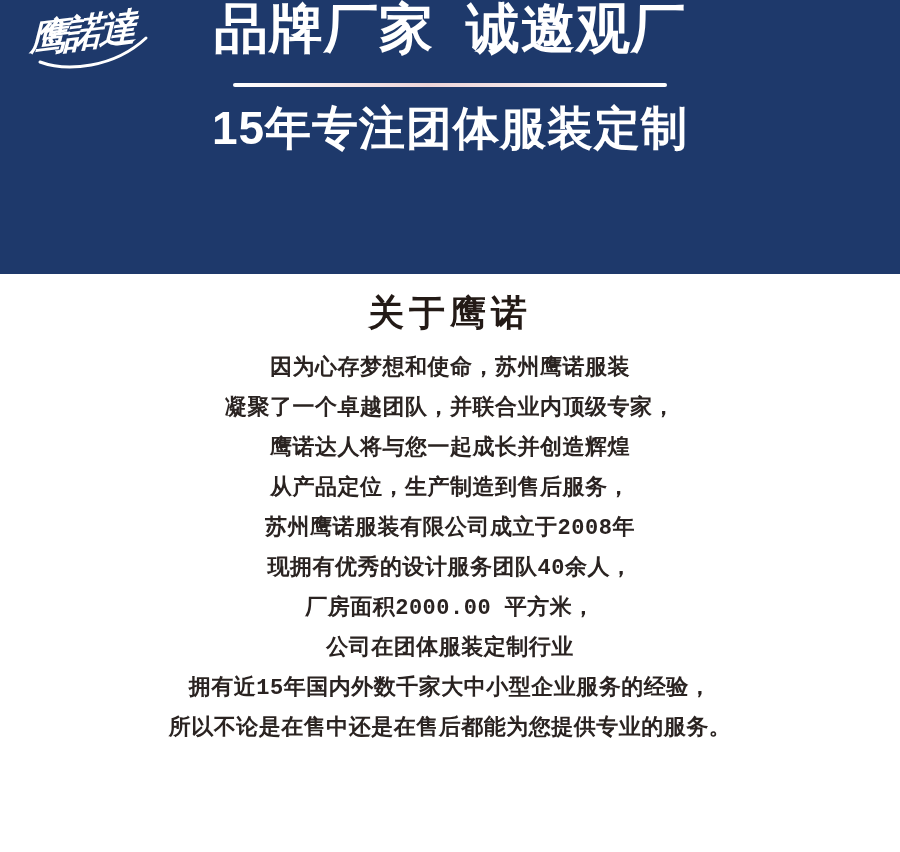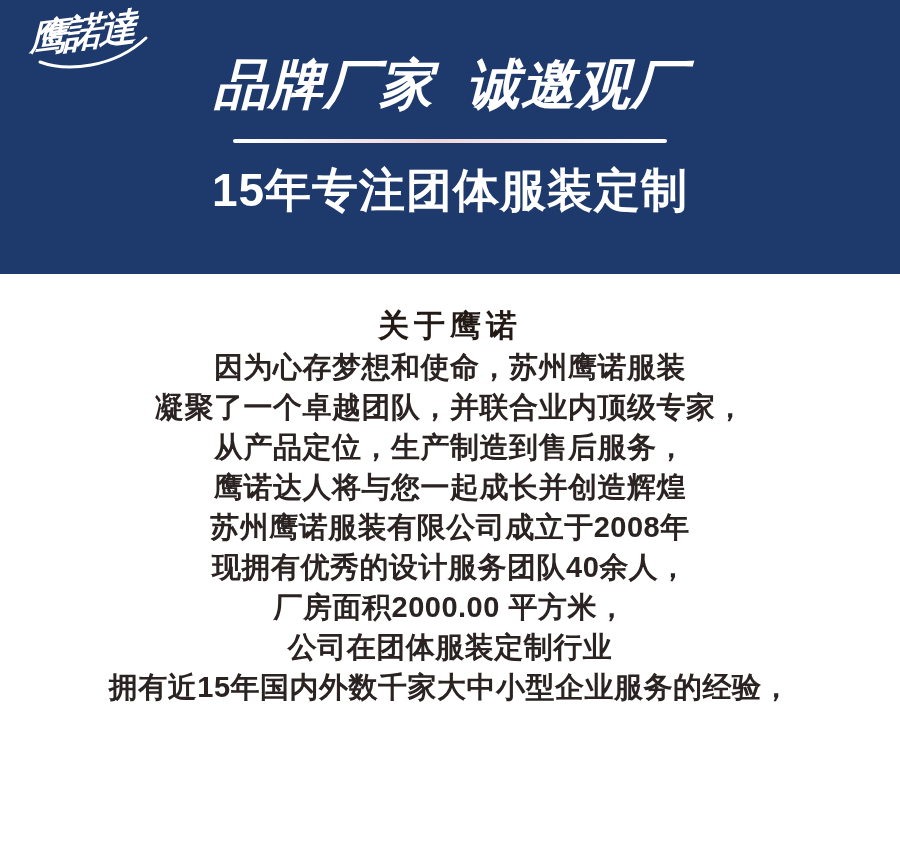--- a/index.html
+++ b/index.html
@@ -43,68 +43,67 @@
     margin: 10px 0 0 8px;
     white-space: nowrap;
   }
   .logo-swoosh {
     position: absolute;
     left: 0;
     top: 0;
     pointer-events: none;
   }
   .banner-title {
-    padding-top: 56px;
     text-align: center;
     color: var(--banner-text, #ffffff);
     font-size: 54px;
     font-weight: bold;
     line-height: 1.05;
     letter-spacing: 1px;
     white-space: pre;
-    font-style: italic;
   }
   .divider {
     width: 434px;
     height: 4px;
     margin: 26px auto 0;
     border-radius: 2px;
     background: linear-gradient(90deg, #ffffff 0%, var(--divider-tint, #eed6d9) 45%, #ffffff 100%);
   }
   .banner-subtitle {
-    margin-top: 24px;
+    margin-top: 18px;
     text-align: center;
     color: var(--banner-text, #ffffff);
     font-size: 46px;
     font-weight: bold;
     line-height: 1;
     letter-spacing: 1px;
   }
 
   
   .about {
     background: #ffffff;
   }
   .about-heading {
-    margin: 35px 0 0;
+    margin: 19px 0 0;
     text-align: center;
-    font-size: 31px;
+    font-size: 36px;
     font-weight: bold;
     line-height: 1.1;
     letter-spacing: 5px;
     color: var(--heading-text, #231a16);
   }
   .about-lines {
-    margin-top: 4px;
+    margin-top: 16px;
     text-align: center;
-    font-size: 29px;
+    font-size: 22px;
     line-height: 40px;
     font-weight: 600;
     letter-spacing: 0.5px;
     color: var(--body-text, #2a2321);
+    font-family: Liberation Mono, monospace;
   }
   .about-line {
     white-space: nowrap;
   }
 </style>
 </head>
 <body>
 
 <div class="page">
 
@@ -123,23 +122,24 @@
 
     <div class="banner-subtitle">15年专注团体服装定制</div>
   </div>
 
   <div class="about">
     <h2 class="about-heading">关于鹰诺</h2>
 
     <div class="about-lines">
         <div class="about-line">因为心存梦想和使命，苏州鹰诺服装</div>
         <div class="about-line">凝聚了一个卓越团队，并联合业内顶级专家，</div>
+        <div class="about-line">鹰诺达人将与您一起成长并创造辉煌</div>
         <div class="about-line">从产品定位，生产制造到售后服务，</div>
-        <div class="about-line">鹰诺达人将与您一起成长并创造辉煌</div>
         <div class="about-line">苏州鹰诺服装有限公司成立于2008年</div>
         <div class="about-line">现拥有优秀的设计服务团队40余人，</div>
         <div class="about-line">厂房面积2000.00 平方米，</div>
         <div class="about-line">公司在团体服装定制行业</div>
         <div class="about-line">拥有近15年国内外数千家大中小型企业服务的经验，</div>
+        <div class="about-line">所以不论是在售中还是在售后都能为您提供专业的服务。</div>
       </div>
   </div>
 
 </div>
 
 </body></html>

